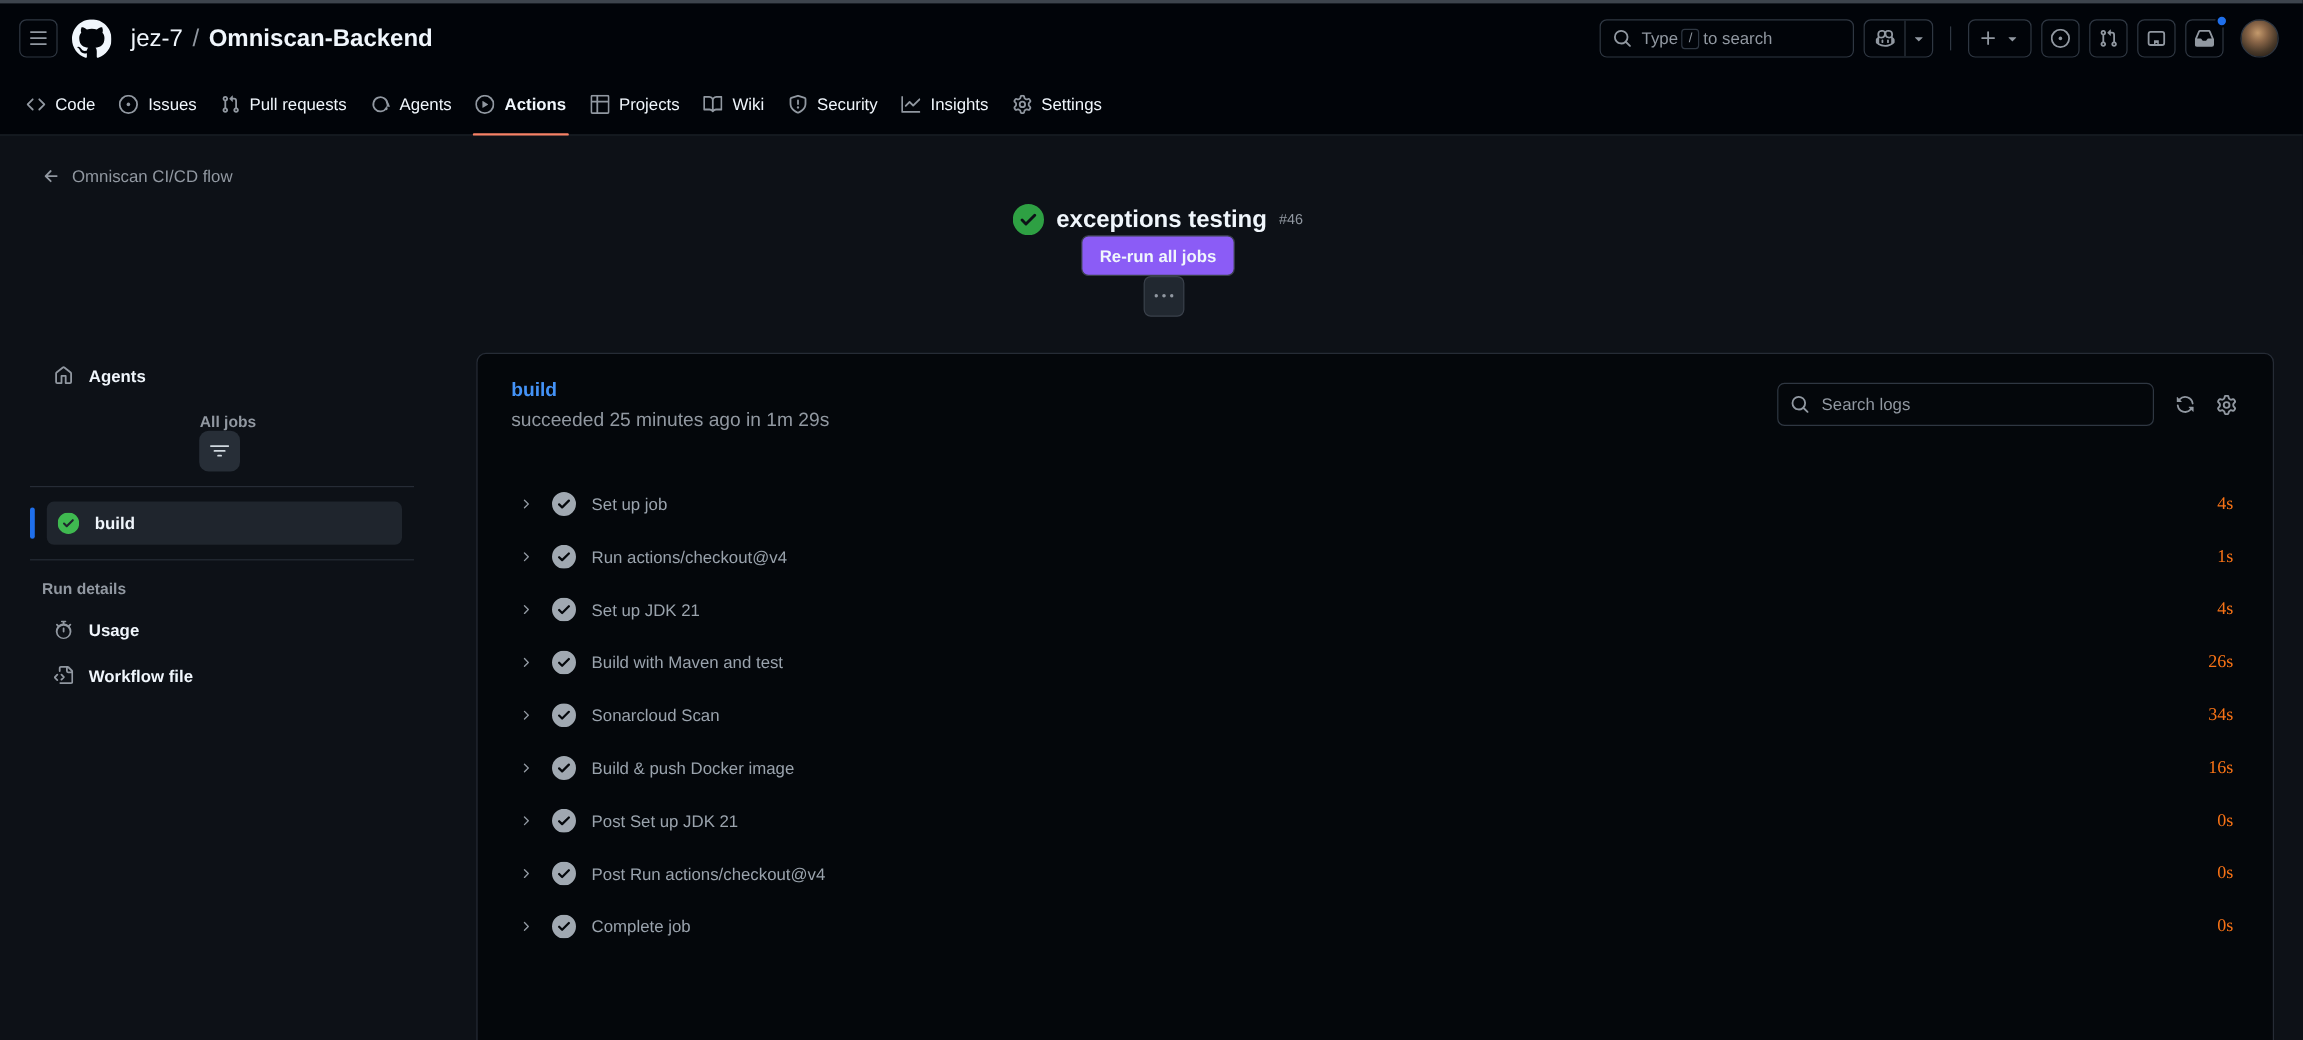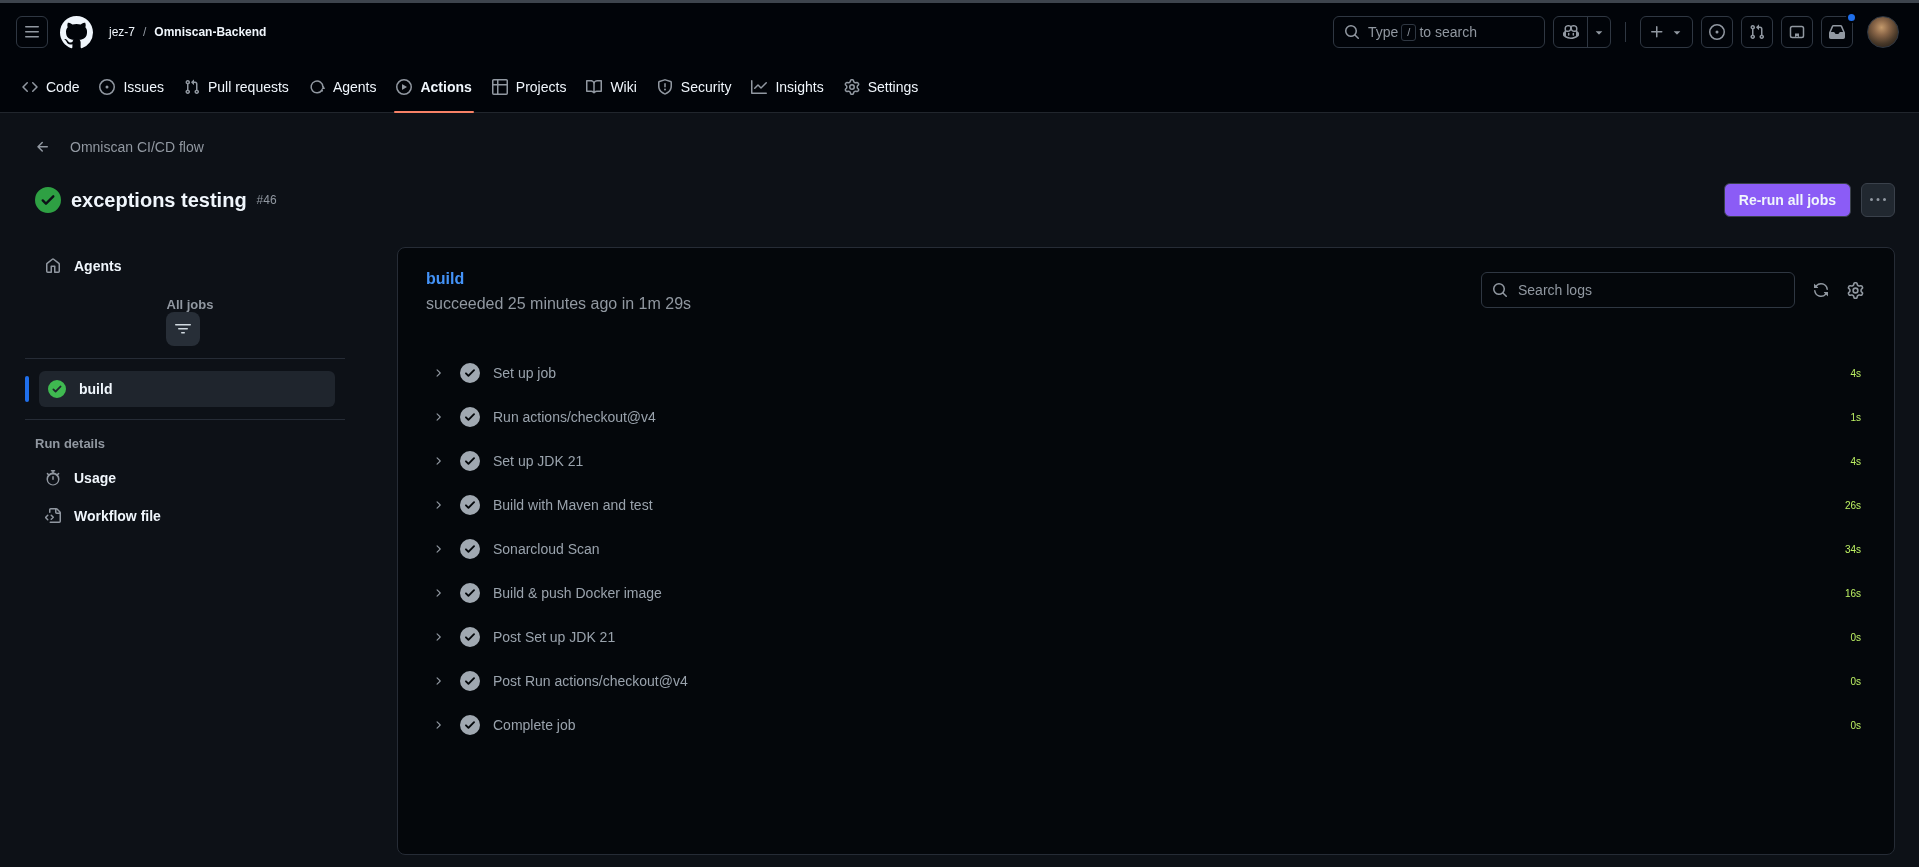--- a/index.html
+++ b/index.html
@@ -15,21 +15,21 @@
 
   
   .gh-header { background:#010409; }
   .row1 { height:58px; display:flex; align-items:center; justify-content:space-between; padding:0 20px 0 16px; }
   .h-left { display:flex; align-items:center; gap:12px; }
   .icon-btn {
     width:32px; height:32px; flex:none; display:flex; align-items:center; justify-content:center;
     background:transparent; border:1px solid #2f3742; border-radius:6px; color:#9198a1; cursor:pointer; padding:0;
   }
   .logo { color:#f0f6fc; display:flex; align-items:center; cursor:pointer; }
-  .breadcrumb { display:flex; align-items:center; font-size:12px; margin-left:4px; }
+  .breadcrumb { display:flex; align-items:center; font-size:20px; margin-left:4px; }
   .bc-owner { color:#f0f6fc; cursor:pointer; }
   .bc-sep { color:#9198a1; padding:0 8px; }
   .bc-repo { color:#f0f6fc; font-weight:700; cursor:pointer; }
 
   .h-right { display:flex; align-items:center; gap:8px; }
   .search-pill {
     display:flex; align-items:center; gap:8px; width:212px; height:32px;
     border:1px solid #2f3742; border-radius:6px; padding:0 10px; color:#9198a1; cursor:text;
   }
   .search-pill .ph { display:flex; align-items:flex-start; gap:3px; font-size:14px; }
@@ -47,22 +47,22 @@
   }
 
   .row2 { display:flex; align-items:center; height:52px; padding:0 12px; border-bottom:1px solid #21262d; }
   .tab { position:relative; display:flex; align-items:center; gap:8px; padding:0 10px; height:100%; font-size:14px; color:#f0f6fc; cursor:pointer; }
   .tab .ti { color:#9198a1; }
   .tab.active { font-weight:700; }
   .tab.active::after { content:""; position:absolute; left:8px; right:8px; bottom:-1px; height:2px; border-radius:2px; background:#f78166; }
 
   
   .run-head { padding:26px 24px 0 35px; }
-  .back-link { display:inline-flex; align-items:center; gap:19px; color:#9198a1; font-size:14px; cursor:pointer; }
-  .title-row { display:flex; align-items:center; margin-top:25px; }
+  .back-link { display:inline-flex; align-items:center; gap:9px; color:#9198a1; font-size:14px; cursor:pointer; }
+  .title-row { display:flex; align-items:center; margin-top:12px;flex-direction:column; }
   .title-left { display:flex; align-items:center; gap:10px; flex:1; }
   .run-title { font-size:20px; font-weight:700; margin:0; }
   .run-num { font-size:12px; color:#9198a1; font-weight:400; }
   .btn {
     height:34px; padding:0 14px; background:#8b5cf6; border:1px solid #3a414b; border-radius:6px;
     color:#f0f6fc; font-size:14px; font-weight:700; cursor:pointer; font-family:Liberation Sans, sans-serif;
   }
   .kebab-btn { width:34px; height:34px; margin-left:10px; display:inline-flex; align-items:center; justify-content:center; background:#212830; border:1px solid #3a414b; border-radius:6px; color:#9198a1; cursor:pointer; padding:0; }
 
   
@@ -88,21 +88,21 @@
   .log-search { display:flex; align-items:center; gap:8px; width:314px; height:36px; border:1px solid #2f3742; border-radius:6px; padding:0 10px; color:#9198a1; }
   .log-search input { flex:1; background:transparent; border:none; outline:none; color:#f0f6fc; font-size:14px; font-family:inherit; min-width:0; }
   .log-search input::placeholder { color:#9198a1; }
   .ghost-btn { background:none; border:none; color:#9198a1; padding:0; cursor:pointer; display:flex; }
 
   .steps { padding-top:24px; }
   .step { display:flex; align-items:center; height:44px; padding:0 33px 0 34px; cursor:pointer; }
   .chev { color:#9198a1; margin-right:16px; flex:none; }
   .step-check { color:#a0a8b1; margin-right:13px; flex:none; }
   .step-name { flex:1; font-size:14px; color:#9aa3ad; }
-  .step-time { font-family:Liberation Sans, sans-serif; font-size:10px; color:#bef264; }
+  .step-time { font-family:Liberation Serif, serif; font-size:15px; color:#f97316; }
 </style>
 </head>
 <body>
 
 <svg width="0" height="0" style="position:absolute" aria-hidden="true">
   <symbol id="i-bars" viewBox="0 0 16 16">
       <path d="M1 2.75A.75.75 0 0 1 1.75 2h12.5a.75.75 0 0 1 0 1.5H1.75A.75.75 0 0 1 1 2.75Zm0 5A.75.75 0 0 1 1.75 7h12.5a.75.75 0 0 1 0 1.5H1.75A.75.75 0 0 1 1 7.75ZM1.75 12h12.5a.75.75 0 0 1 0 1.5H1.75a.75.75 0 0 1 0-1.5Z"></path>
     </symbol>
   <symbol id="i-github" viewBox="0 0 16 16">
       <path d="M8 0C3.58 0 0 3.58 0 8c0 3.54 2.29 6.53 5.47 7.59.4.07.55-.17.55-.38 0-.19-.01-.82-.01-1.49-2.01.37-2.53-.49-2.69-.94-.09-.23-.48-.94-.82-1.13-.28-.15-.68-.52-.01-.53.63-.01 1.08.58 1.23.82.72 1.21 1.87.87 2.33.66.07-.52.28-.87.51-1.07-1.78-.2-3.64-.89-3.64-3.95 0-.87.31-1.59.82-2.15-.08-.2-.36-1.02.08-2.12 0 0 .67-.21 2.2.82.64-.18 1.32-.27 2-.27.68 0 1.36.09 2 .27 1.53-1.04 2.2-.82 2.2-.82.44 1.1.16 1.92.08 2.12.51.56.82 1.27.82 2.15 0 3.07-1.87 3.75-3.65 3.95.29.25.54.73.54 1.48 0 1.07-.01 1.93-.01 2.2 0 .21.15.46.55.38A8.01 8.01 0 0 0 16 8c0-4.42-3.58-8-8-8Z"></path>

